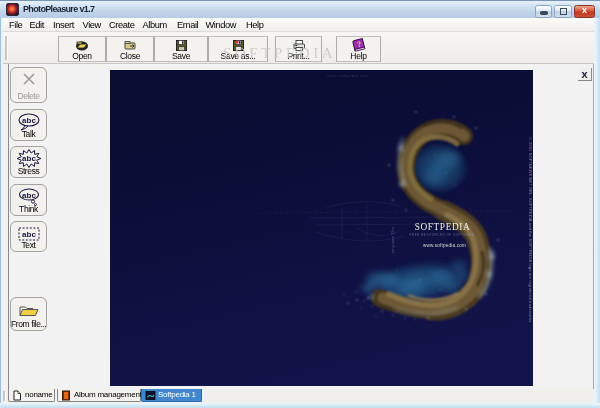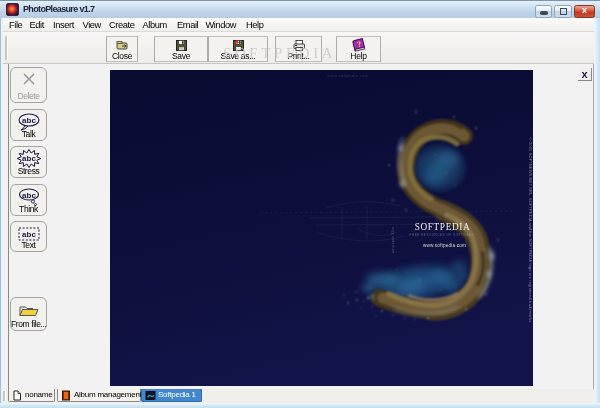--- a/index.html
+++ b/index.html
@@ -65,21 +65,29 @@
   <span class="mi" style="left:82.5px;">View</span>
   <span class="mi" style="left:109px;">Create</span>
   <span class="mi" style="left:142.5px;">Album</span>
   <span class="mi" style="left:177px;">Email</span>
   <span class="mi" style="left:205.5px;">Window</span>
   <span class="mi" style="left:246px;">Help</span>
 
   <div id="toolbar" class="abs"></div>
   <div id="tgrip" class="abs"></div>
   <div id="wm1" class="abs">SOFTPEDIA</div>
-  <div class="tbtn" style="left:106px;width:32px;">
+  <div class="tbtn" style="left:58px;width:48px;">
+    <div class="ticon"><svg width="14" height="13">
+          <ellipse cx="7" cy="7" rx="6" ry="4.5" fill="#222"></ellipse>
+          <path d="M2 9 L5 5 L12 5 L9 9 Z" fill="#e8d060" stroke="#222" stroke-width="0.8"></path>
+          <rect x="2" y="3" width="5" height="2" fill="#e8d060" stroke="#222" stroke-width="0.8"></rect>
+        </svg></div>
+    <div class="tlab">Open</div>
+    </div>
+  <div class="tbtn" style="left:106px;width:48px;">
     <div class="ticon"><svg width="14" height="13">
           <rect x="2" y="4" width="10" height="6" rx="1" fill="#d8cc88" stroke="#444" stroke-width="1"></rect>
           <rect x="2" y="2.5" width="5" height="2" fill="#d8cc88" stroke="#444" stroke-width="0.8"></rect>
           <path d="M7 7 L11 7 M9.5 5.5 L11 7 L9.5 8.5" stroke="#333" stroke-width="1" fill="none"></path>
         </svg></div>
     <div class="tlab">Close</div>
     </div>
   <div class="tbtn" style="left:154px;width:54px;">
     <div class="ticon"><svg width="13" height="13">
           <rect x="1.5" y="1.5" width="10" height="10" fill="#5a5a20" stroke="#222" stroke-width="1"></rect>

